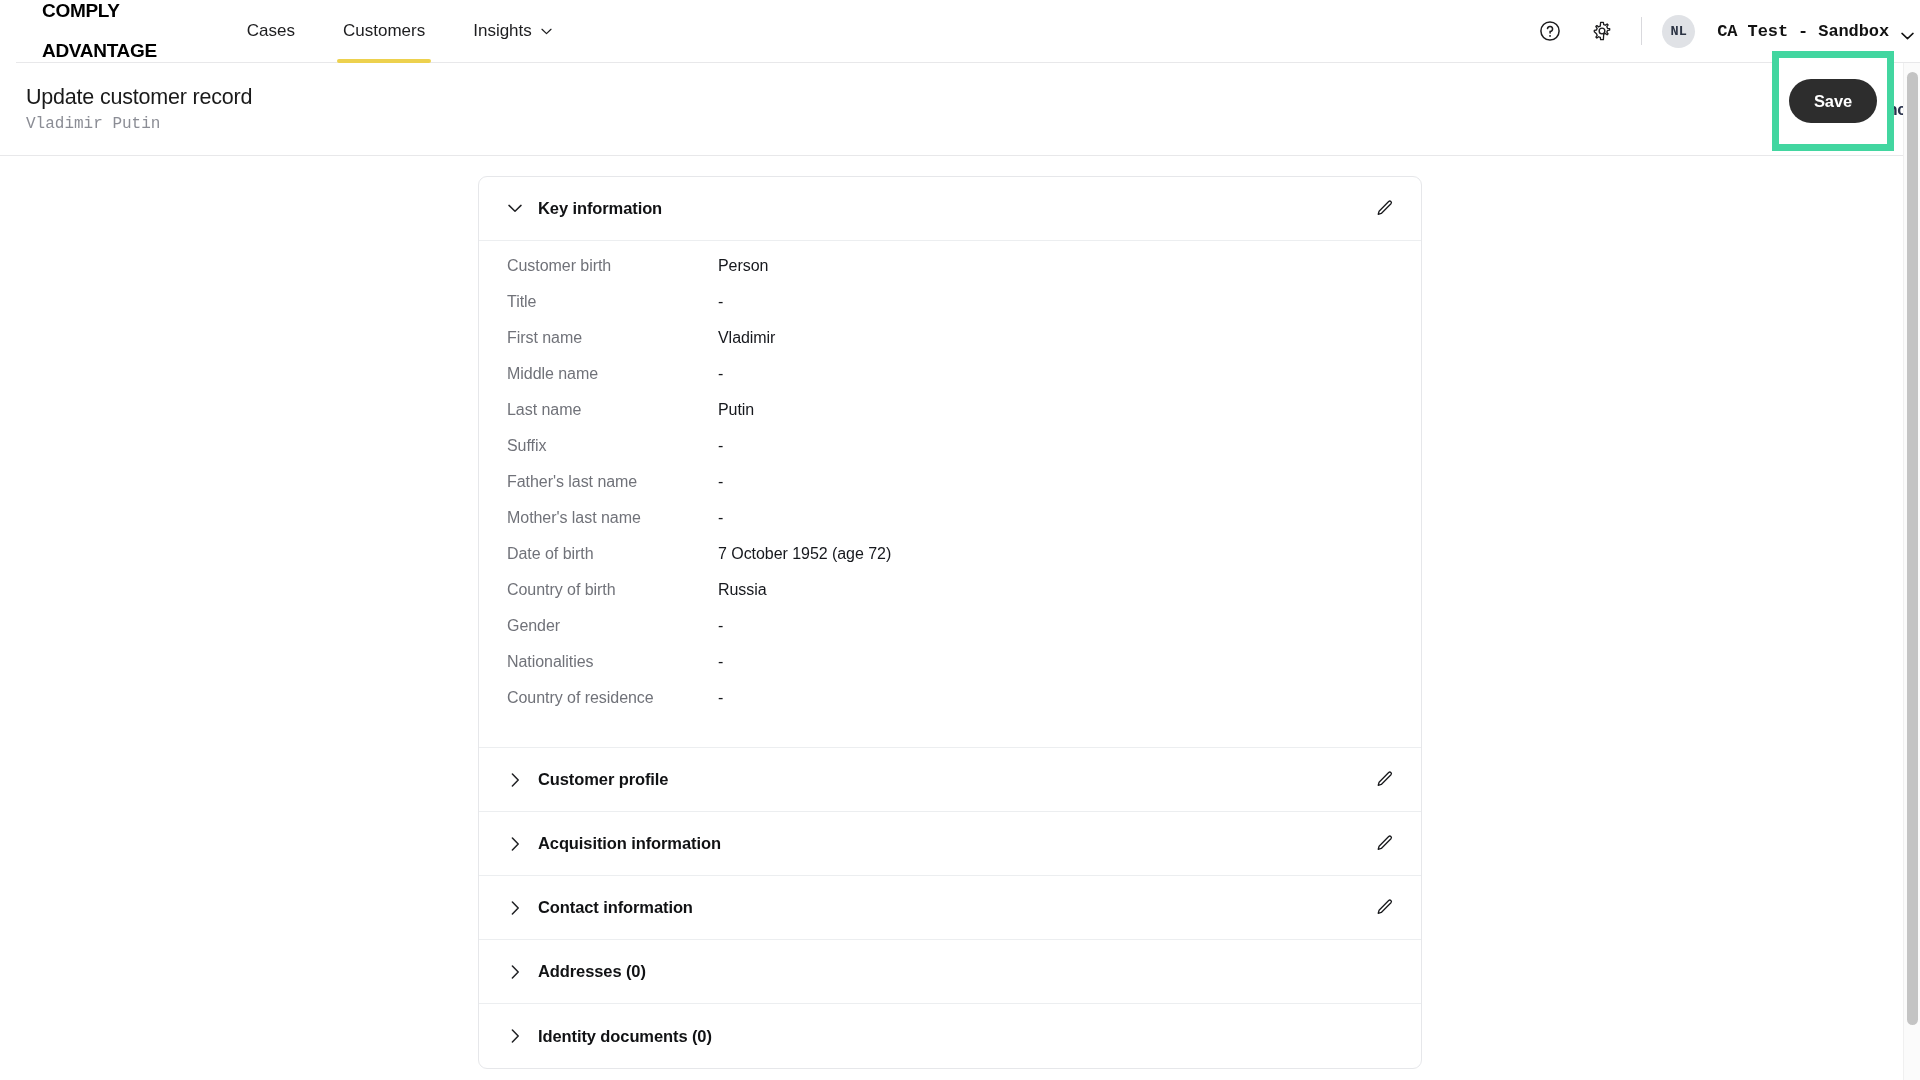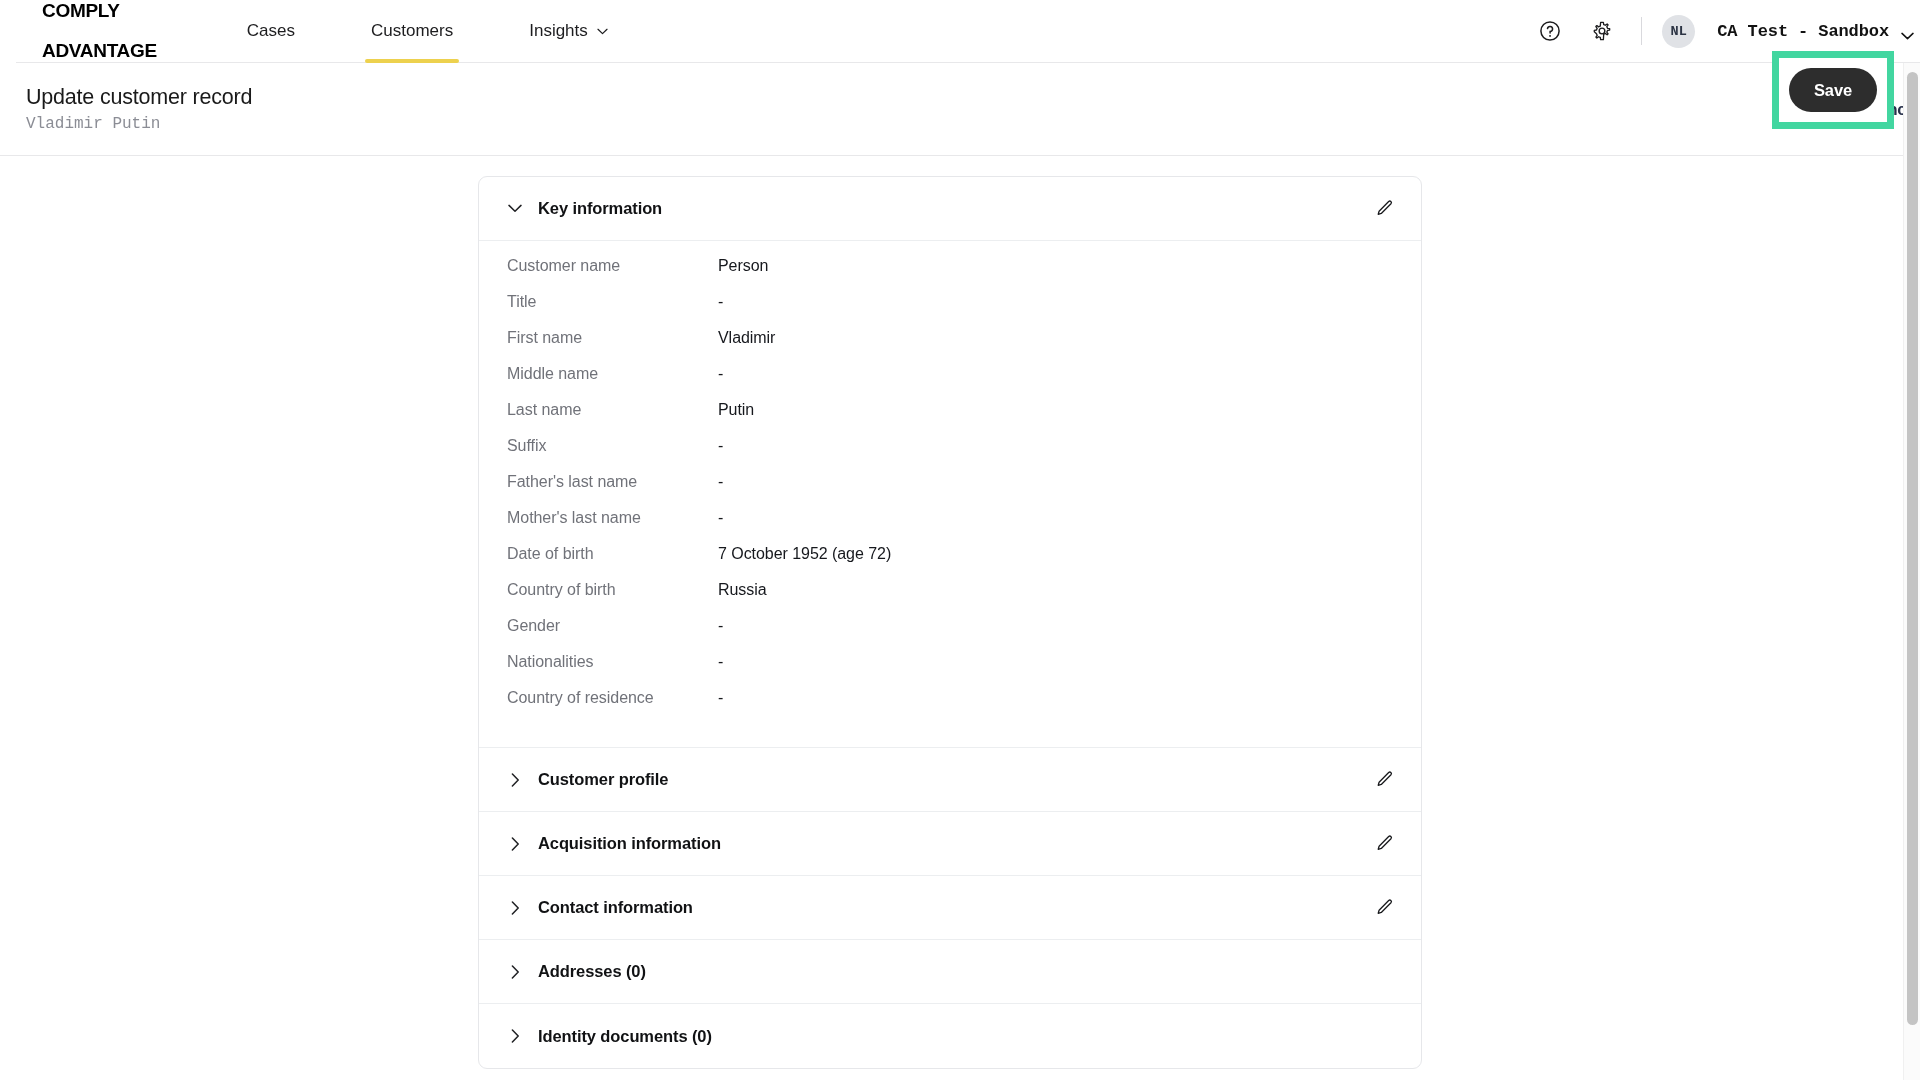--- a/index.html
+++ b/index.html
@@ -36,21 +36,20 @@
     white-space: pre-line;
     text-transform: uppercase;
   }
   .logo-line1, .logo-line2 { display: block; }
 
   .nav-items {
     display: flex;
     align-items: center;
     margin-left: 66px;
     height: 63px;
-    gap: 28px;
   }
 
   .nav-item {
     position: relative;
     height: 63px;
     display: flex;
     align-items: center;
     padding: 0 24px;
     font-size: 17px;
     color: #1d1d1f;
@@ -157,21 +156,21 @@
     cursor: pointer;
     letter-spacing: -0.1px;
   }
 
   
   .save-highlight {
     position: absolute;
     left: 1772px;
     top: 51px;
     width: 122px;
-    height: 78px;
+    height: 100px;
     background: #ffffff;
     border: 7px solid #42d6a0;
     display: flex;
     align-items: center;
     justify-content: center;
   }
   .save-btn {
     width: 88px;
     height: 44px;
     border-radius: 22px;
@@ -368,21 +367,21 @@
       <span class="section-title">Key information</span>
       <span class="edit-icon">
         <svg width="19" height="19" viewBox="0 0 20 20">
           <path d="M14.4 2.6 a1.7 1.7 0 0 1 2.4 2.4 L6.6 15.2 l-3.2 0.9 0.9-3.2 Z" fill="none" stroke="#17181b" stroke-width="1.35" stroke-linejoin="round"></path>
         </svg>
       </span>
     </div>
 
     <div class="fields">
       <div class="field-row">
-        <div class="field-label">Customer name</div>
+        <div class="field-label">Customer birth</div>
         <div class="field-value">Person</div>
       </div>
       <div class="field-row">
         <div class="field-label">Title</div>
         <div class="field-value">-</div>
       </div>
       <div class="field-row">
         <div class="field-label">First name</div>
         <div class="field-value">Vladimir</div>
       </div>

